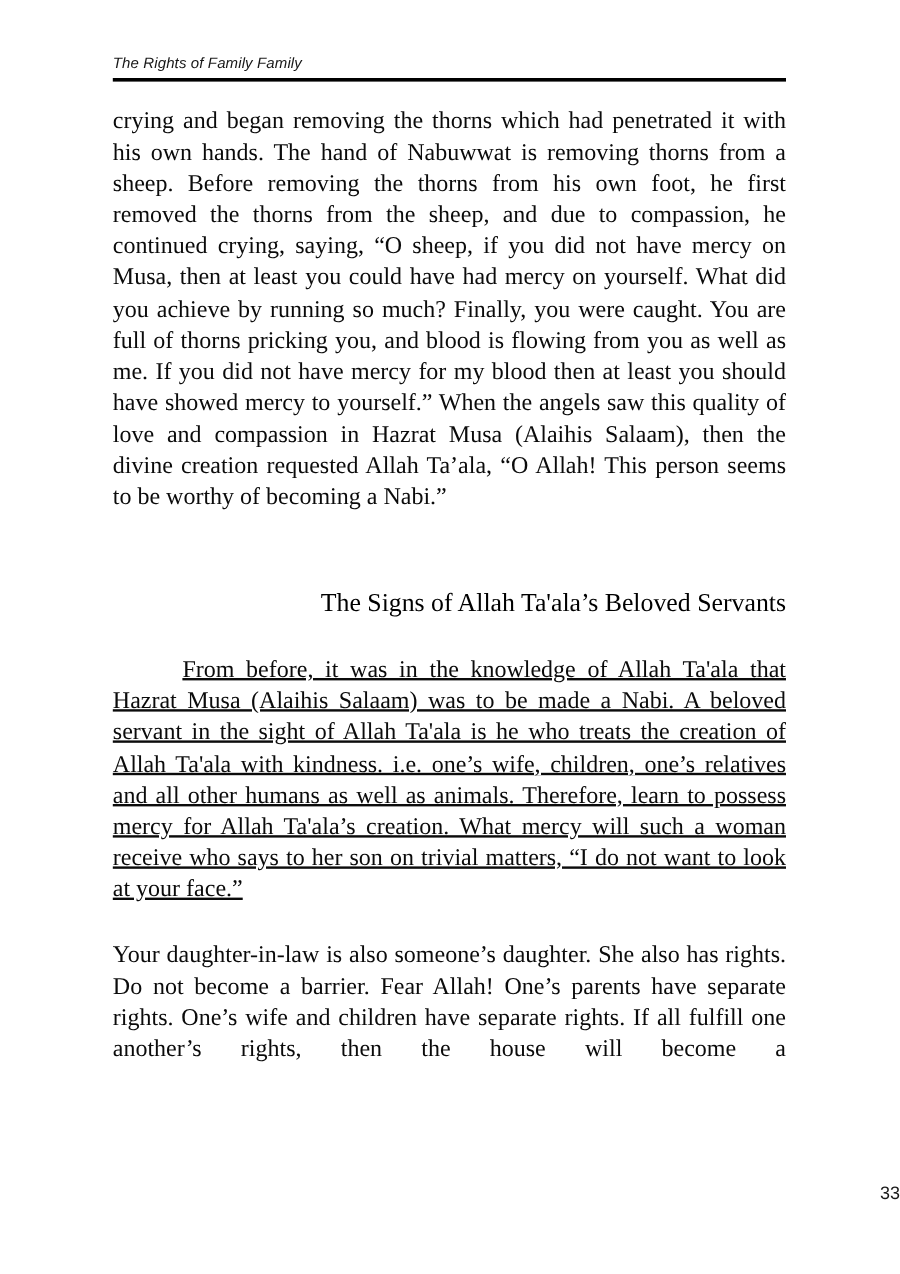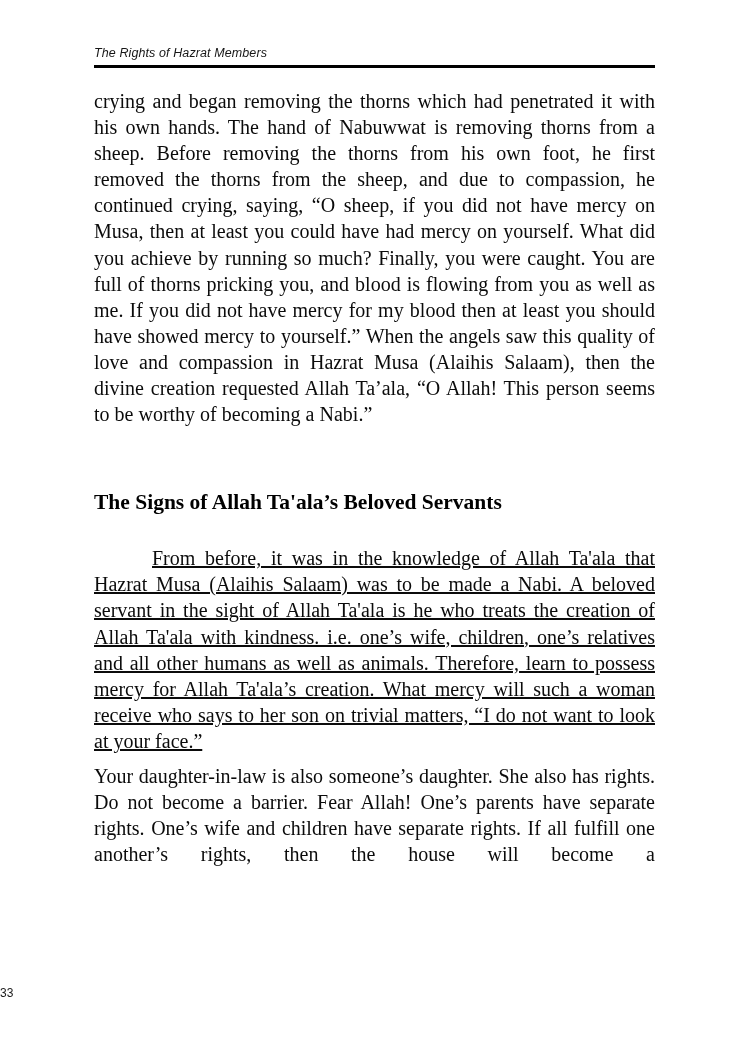--- a/index.html
+++ b/index.html
@@ -52,66 +52,66 @@
   p.body-text {
     margin: 0;
     font-size: 20px;
     line-height: 26.1px;
     text-align: justify;
     text-justify: inter-word;
     color: #0b0b0b;
     -webkit-font-smoothing: antialiased;
   }
   p.body-text.spaced {
-    margin-top: 9px;
+    margin-top: 29px;
   }
   p.body-text.indented {
     text-indent: 58px;
     text-decoration: underline;
   }
   
   p.body-text::after {
     content: "";
     display: inline-block;
     width: 100%;
   }
   p.body-text.no-stretch::after {
     content: none;
   }
   
   .section-heading {
     margin: 0;
     font-size: 21.5px;
-    font-weight: bold;
-    text-align: left;
+    font-weight: normal;
+    text-align: right;
     line-height: 26px;
     color: #000000;
     white-space: nowrap;
   }
   .heading-gap-above { height: 62px; }
   .heading-gap-below { height: 30px; }
   
   .folio {
     position: absolute;
     left: 0;
     top: 986px;
     width: 750px;
-    text-align: left;
+    text-align: right;
     font-family: "Liberation Sans", "DejaVu Sans", sans-serif;
-    font-size: 12px;
+    font-size: 15px;
     color: #1a1a1a;
   }
 </style>
 </head>
 <body>
 
 <div class="page">
 
   <div class="header-zone">
-    <div class="header-title">The Rights of Hazrat Members</div>
+    <div class="header-title">The Rights of Family Family</div>
     <div class="header-rule"></div>
   </div>
 
   <div class="content">
 
     <p class="body-text no-stretch">crying and began removing the thorns which had penetrated it with his own hands. The hand of Nabuwwat is removing thorns from a sheep. Before removing the thorns from his own foot, he first removed the thorns from the sheep, and due to compassion, he continued crying, saying, “O sheep, if you did not have mercy on Musa, then at least you could have had mercy on yourself. What did you achieve by running so much? Finally, you were caught. You are full of thorns pricking you, and blood is flowing from you as well as me. If you did not have mercy for my blood then at least you should have showed mercy to yourself.” When the angels saw this quality of love and compassion in Hazrat Musa (Alaihis Salaam), then the divine creation requested Allah Ta’ala, “O Allah! This person seems to be worthy of becoming a Nabi.”</p>
 
     <div class="heading-gap-above"></div>
 
     <h2 class="section-heading">The Signs of Allah Ta'ala’s Beloved Servants</h2>

